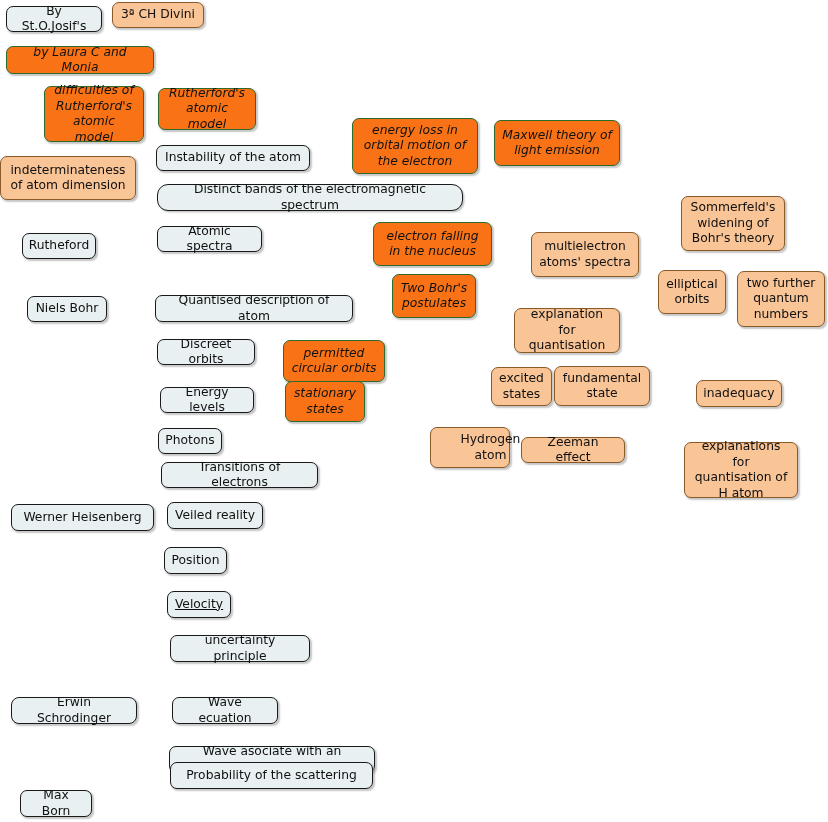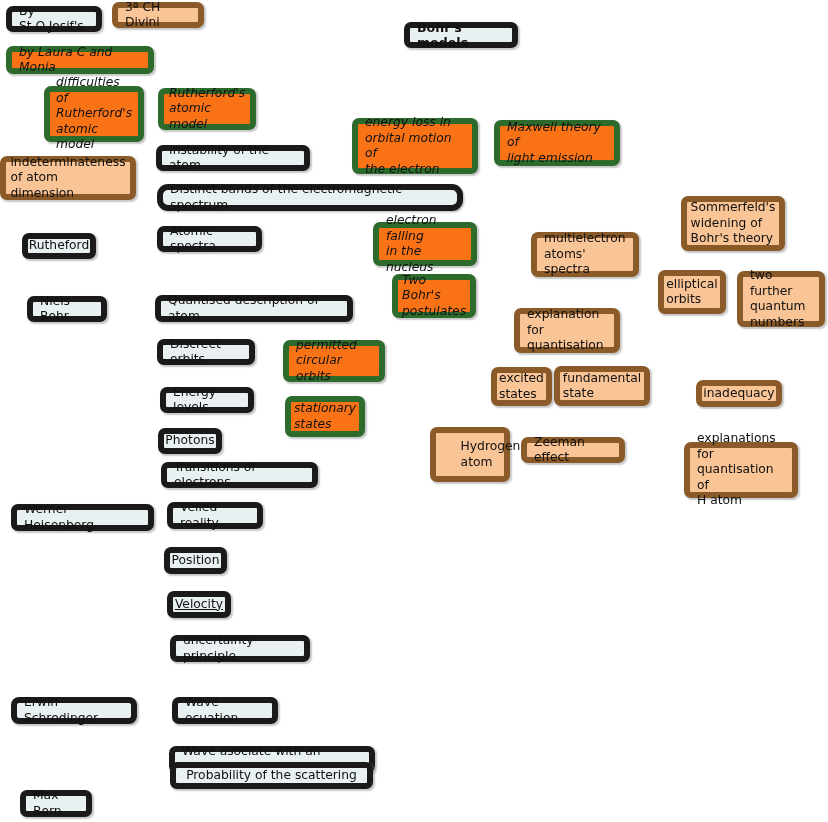--- a/index.html
+++ b/index.html
@@ -17,22 +17,23 @@
     height: 822px;
     background: #ffffff;
     overflow: hidden;
   }
   .node {
     position: absolute;
     box-sizing: border-box;
     display: flex;
     align-items: center;
     justify-content: center;
+    text-align: center;
     border-radius: 7px;
-    border: 6px solid #0f766e;
+    border: 1px solid #0f766e;
     font-size: 12.3px;
     line-height: 15.5px;
     color: #111111;
     padding: 2px 7px;
     white-space: pre-line;
     box-shadow: 1.5px 1.5px 1.5px rgba(130,130,130,0.45);
     font-family: "DejaVu Sans", sans-serif;
   }
   .theme-blue {
     background: #e8f0f2;
@@ -51,41 +52,40 @@
     font-weight: bold;
     font-size: 12.6px;
   }
 </style>
 </head>
 <body>
 
 <div id="canvas" style="width: 828px; height: 822px; background: rgb(255, 255, 255);">
     <div class="node theme-blue" style="left: 6px; top: 6px; width: 96px; height: 26px;">By St.O.Josif's</div>
     <div class="node theme-orange" style="left: 112px; top: 2px; width: 92px; height: 26px;">3ª CH Divini</div>
-    <div class="node theme-blue bold" style="left: 404px; top: 22px; width: 114px; height: 26px;">Bohr's models</div>
     <div class="node theme-green" style="left: 6px; top: 46px; width: 148px; height: 28px;">by Laura C and Monia</div>
     <div class="node theme-green" style="left: 44px; top: 86px; width: 100px; height: 56px;">difficulties of
 Rutherford's
 atomic model</div>
     <div class="node theme-green" style="left: 158px; top: 88px; width: 98px; height: 42px;">Rutherford's
 atomic model</div>
     <div class="node theme-green" style="left: 352px; top: 118px; width: 126px; height: 56px;">energy loss in
 orbital motion of
 the electron</div>
     <div class="node theme-green" style="left: 494px; top: 120px; width: 126px; height: 46px;">Maxwell theory of
 light emission</div>
     <div class="node theme-blue" style="left: 156px; top: 145px; width: 154px; height: 26px;">Instability of the atom</div>
     <div class="node theme-orange" style="left: 0px; top: 156px; width: 136px; height: 44px;">indeterminateness
 of atom dimension</div>
     <div class="node theme-blue" style="left: 157px; top: 184px; width: 306px; height: 27px; border-radius: 11px;">Distinct bands of the electromagnetic spectrum</div>
     <div class="node theme-orange" style="left: 681px; top: 196px; width: 104px; height: 55px;">Sommerfeld's
 widening of
 Bohr's theory</div>
     <div class="node theme-blue" style="left: 157px; top: 226px; width: 105px; height: 26px;">Atomic spectra</div>
-    <div class="node theme-green" style="left: 373px; top: 222px; width: 104px; height: 44px;">electron falling
+    <div class="node theme-green" style="left: 373px; top: 222px; width: 119px; height: 44px;">electron falling
 in the nucleus</div>
     <div class="node theme-blue" style="left: 22px; top: 233px; width: 74px; height: 26px;">Rutheford</div>
     <div class="node theme-orange" style="left: 531px; top: 232px; width: 108px; height: 45px;">multielectron
 atoms' spectra</div>
     <div class="node theme-orange" style="left: 658px; top: 270px; width: 68px; height: 44px;">elliptical
 orbits</div>
     <div class="node theme-orange" style="left: 737px; top: 271px; width: 88px; height: 56px;">two further
 quantum
 numbers</div>
     <div class="node theme-green" style="left: 392px; top: 274px; width: 84px; height: 44px;">Two Bohr's
@@ -96,23 +96,23 @@
 quantisation</div>
     <div class="node theme-blue" style="left: 157px; top: 339px; width: 98px; height: 26px;">Discreet orbits</div>
     <div class="node theme-green" style="left: 283px; top: 340px; width: 102px; height: 42px;">permitted
 circular orbits</div>
     <div class="node theme-orange" style="left: 491px; top: 367px; width: 61px; height: 39px;">excited
 states</div>
     <div class="node theme-orange" style="left: 554px; top: 366px; width: 96px; height: 40px;">fundamental
 state</div>
     <div class="node theme-orange" style="left: 696px; top: 380px; width: 86px; height: 27px;">inadequacy</div>
     <div class="node theme-blue" style="left: 160px; top: 387px; width: 94px; height: 26px;">Energy levels</div>
-    <div class="node theme-green" style="left: 285px; top: 396px; width: 80px; height: 41px;">stationary
+    <div class="node theme-green" style="left: 285px; top: 381px; width: 80px; height: 41px;">stationary
 states</div>
-    <div class="node theme-orange" style="left: 430px; top: 427px; width: 80px; height: 55px; padding-left: 48px;">Hydrogen
+    <div class="node theme-orange" style="left: 430px; top: 427px; width: 80px; height: 41px; padding-left: 48px;">Hydrogen
 atom</div>
     <div class="node theme-orange" style="left: 521px; top: 437px; width: 104px; height: 26px;">Zeeman effect</div>
     <div class="node theme-blue" style="left: 158px; top: 428px; width: 64px; height: 26px;">Photons</div>
     <div class="node theme-orange" style="left: 684px; top: 442px; width: 114px; height: 56px;">explanations for
 quantisation of
 H atom</div>
     <div class="node theme-blue" style="left: 161px; top: 462px; width: 157px; height: 26px;">Transitions of electrons</div>
     <div class="node theme-blue" style="left: 11px; top: 504px; width: 143px; height: 27px;">Werner Heisenberg</div>
     <div class="node theme-blue" style="left: 167px; top: 502px; width: 96px; height: 27px;">Veiled reality</div>
     <div class="node theme-blue" style="left: 164px; top: 547px; width: 63px; height: 27px;">Position</div>

